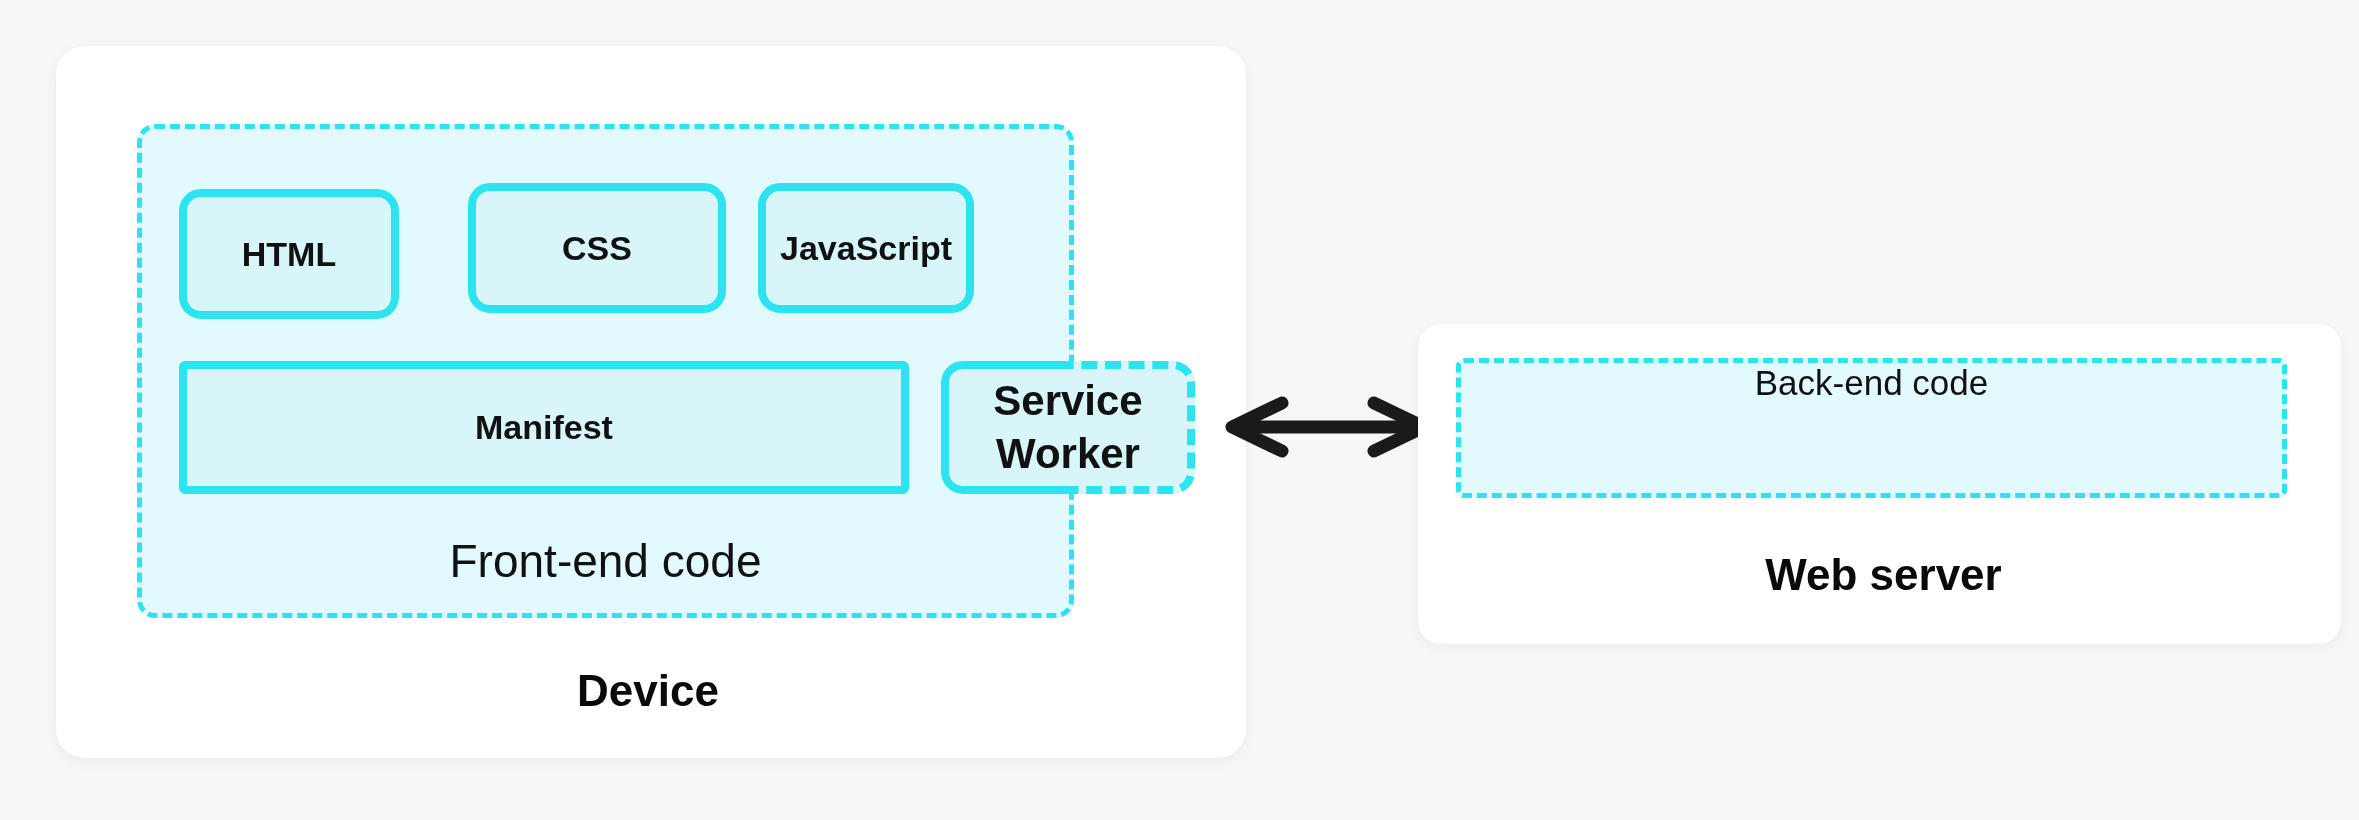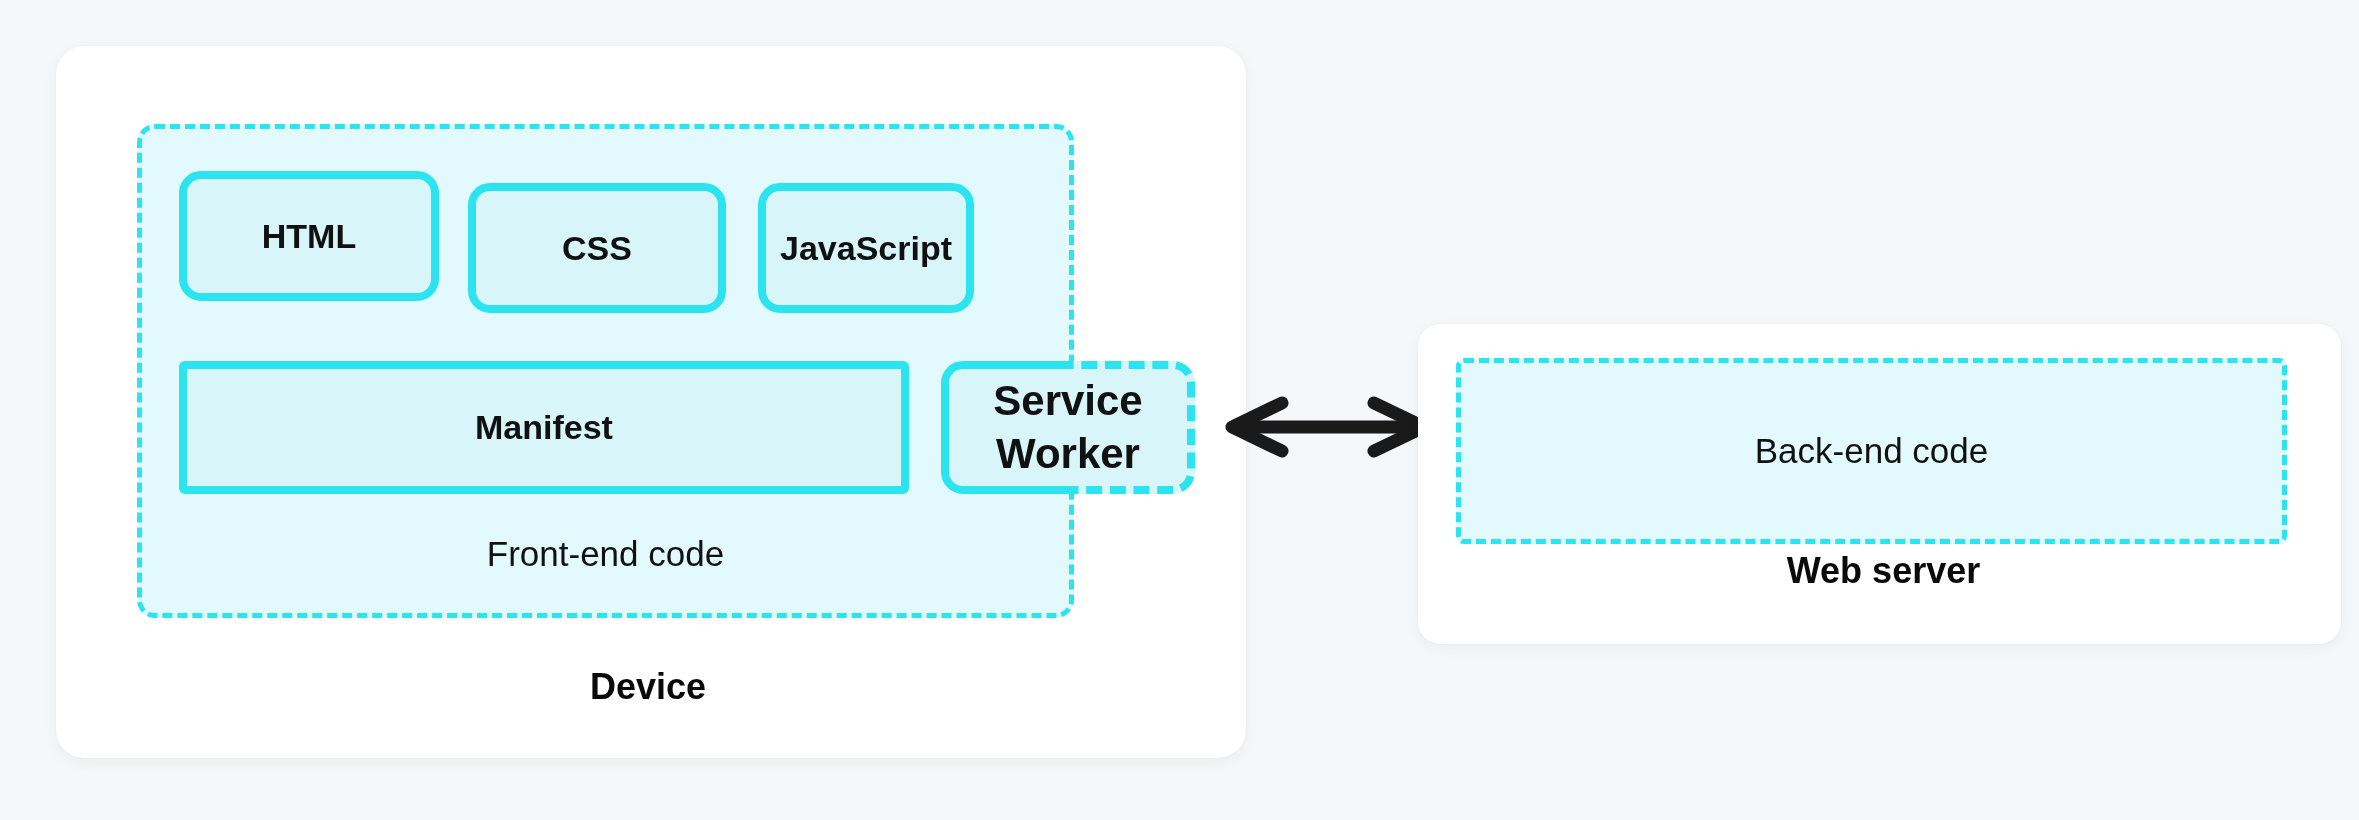--- a/index.html
+++ b/index.html
@@ -30,33 +30,33 @@
   .device-card { left: 56px; top: 46px; width: 1190px; height: 712px; }
   .server-card { left: 1418px; top: 324px; width: 923px; height: 320px; border-radius: 22px; }
 
   .dashed-container {
     position: absolute;
     border: 5px dashed var(--accent);
     background: var(--fill-light);
     border-radius: 18px;
   }
   .frontend-container { left: 137px; top: 124px; width: 937px; height: 494px; }
-  .backend-box { left: 1456px; top: 358px; width: 831px; height: 186px; border-radius: 8px;
-                 display: flex; align-items: center; justify-content: center; }
+  .backend-box { left: 1456px; top: 358px; width: 831px; height: 140px; border-radius: 8px;
+                 display: flex; justify-content: center; }
 
   .code-box {
     position: absolute;
     border: 8px solid var(--accent);
     background: var(--fill-box);
     border-radius: 22px;
     display: flex; align-items: center; justify-content: center;
     font-weight: bold; font-size: 34px; color: var(--text);
     text-align: center;
   }
-  .box-html     { left: 179px; top: 171px; width: 260px; height: 130px; }
+  .box-html     { left: 179px; top: 189px; width: 220px; height: 130px; }
   .box-css      { left: 468px; top: 183px; width: 258px; height: 130px; }
   .box-js       { left: 758px; top: 183px; width: 216px; height: 130px; }
   .box-manifest { left: 179px; top: 361px; width: 730px; height: 133px; border-radius: 6px; }
 
   
   .box-sw { left: 941px; top: 361px; width: 254px; height: 133px; position: absolute; }
   .sw-layer {
     position: absolute; inset: 0;
     border: 8px solid var(--accent);
     background: var(--fill-box);
@@ -66,29 +66,29 @@
   .sw-dashed { border-style: dashed; clip-path: inset(0 0 0 52%); }
   .sw-label {
     position: absolute; inset: 0; z-index: 2;
     display: flex; align-items: center; justify-content: center; text-align: center;
     font-weight: bold; font-size: 42px; line-height: 1.25; color: var(--text);
     padding: 4px 28px;
   }
 
   .zone-label {
     position: absolute;
-    font-size: 35px; color: var(--text);
+    font-size: 46px; color: var(--text);
     text-align: center; white-space: nowrap;
   }
   .frontend-label { left: 137px; width: 937px; top: 534px; }
   .backend-label  { font-size: 35px; }
 
   .title-label {
     position: absolute;
-    font-weight: bold; font-size: 36px; color: #0a0a0a;
+    font-weight: bold; font-size: 44px; color: #0a0a0a;
     text-align: center; white-space: nowrap; padding-left: 8px;
   }
   .device-label { left: 56px; width: 1176px; top: 666px; }
   .server-label { left: 1418px; width: 923px; top: 550px; }
 
   .arrow-wrap { position: absolute; left: 1222px; top: 396px; width: 212px; height: 62px; }
   .arrow-wrap svg { display: block; width: 100%; height: 100%; }
 </style>
 </head>
 <body>

